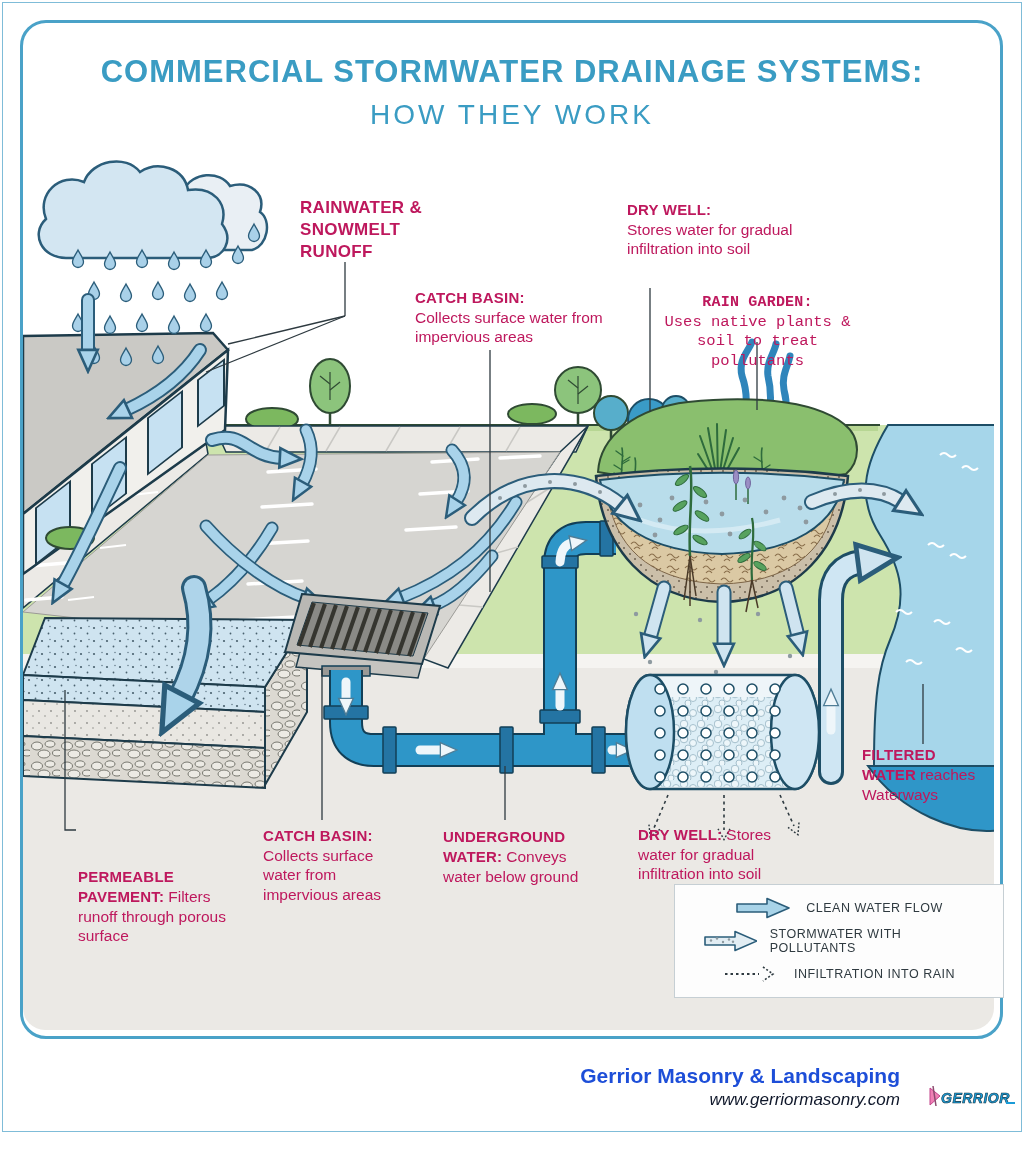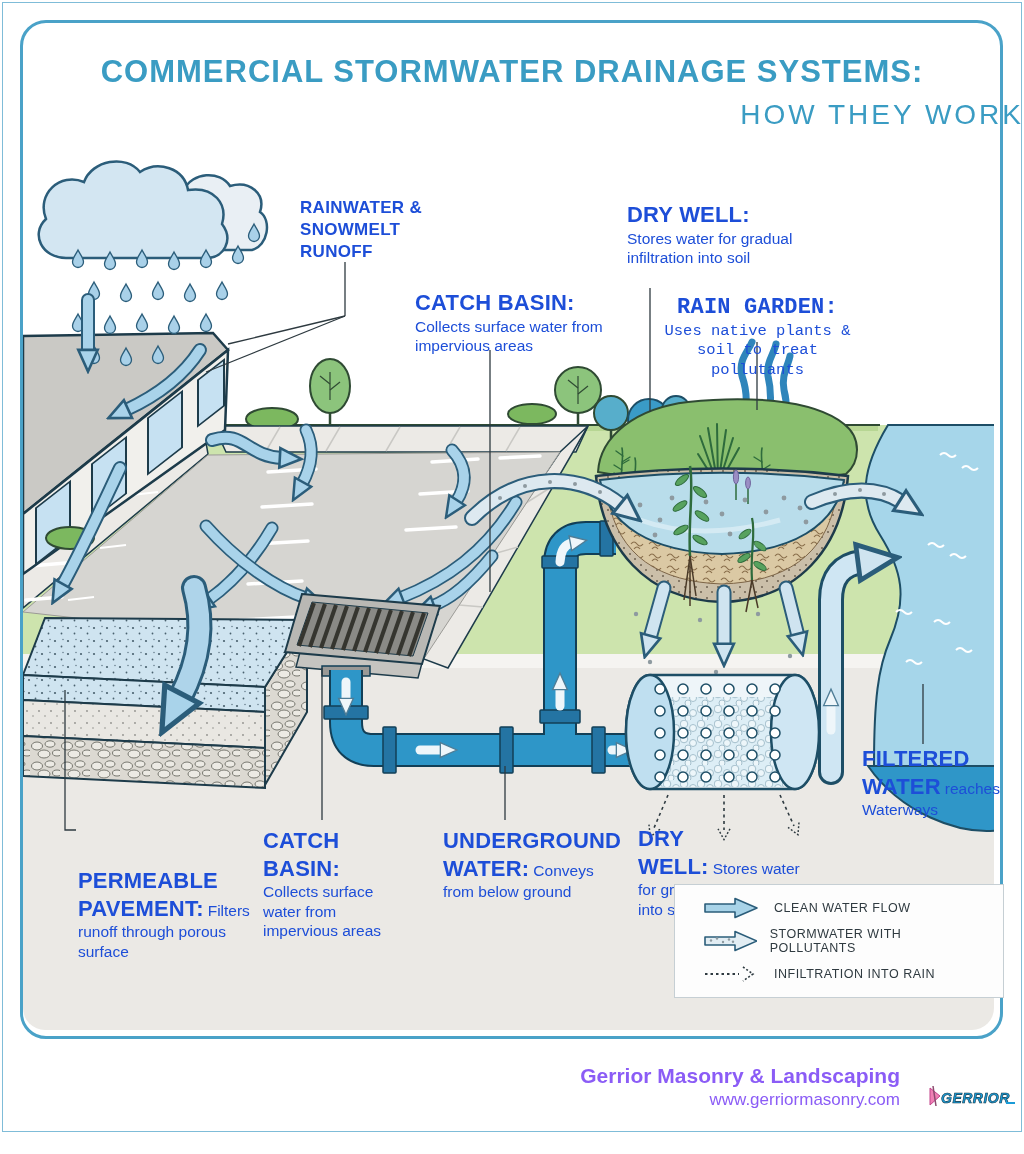--- a/index.html
+++ b/index.html
@@ -6,37 +6,37 @@
   #page{position:relative;width:1024px;height:1134px;background:#ffffff;overflow:hidden;
         font-family:"Liberation Sans",sans-serif;}
   #outer-line{position:absolute;left:2px;top:2px;right:2px;bottom:2px;border:1px solid #7fbcd8;}
   #frame{position:absolute;left:20px;top:20px;width:977px;height:1013px;border:3px solid #4aa2c8;
          border-radius:26px;background:#fff;}
   #clip{position:absolute;left:23px;top:23px;width:971px;height:1007px;border-radius:22px;overflow:hidden;}
   #scene{position:absolute;left:-23px;top:-23px;}
   
   #title{position:absolute;left:0;top:54px;width:1024px;text-align:center;color:#3a9cc3;}
   #title .t1{font-size:31px;font-weight:bold;letter-spacing:1px;}
-  #title .t2{font-size:28px;font-weight:normal;letter-spacing:3px;margin-top:9px;text-align:right;}
+  #title .t2{font-size:28px;font-weight:normal;letter-spacing:3px;margin-top:9px;}
   
-  .label{position:absolute;font-size:15.5px;line-height:1.26;color:#1d4ed8;}
-  .label .term{font-weight:bold;font-size:22px;letter-spacing:.2px;margin-right:4px;}
+  .label{position:absolute;font-size:15.5px;line-height:1.26;color:#be185d;}
+  .label .term{font-weight:bold;font-size:15px;letter-spacing:.2px;margin-right:4px;}
   .label .term.blk{display:block;margin-right:0;}
   .label.big{font-weight:bold;font-size:17px;line-height:1.3;letter-spacing:.3px;}
   .label.ctr{text-align:center;font-family:Liberation Mono, monospace;}
   
   #legend{position:absolute;left:674px;top:884px;width:330px;height:114px;box-sizing:border-box;
           background:#fdfdfd;border:1.5px solid #c6cfd4;display:flex;flex-direction:column;
-          justify-content:space-around;padding:8px 28px;}
+          justify-content:space-around;padding:8px 28px;align-items:center;}
   .lrow{display:flex;align-items:center;gap:13px;}
   .lrow span{font-size:12.5px;letter-spacing:.5px;color:#2f3a40;}
   
   #footer-text{position:absolute;left:500px;top:1064px;width:400px;text-align:right;}
-  #footer-text .co{font-size:21px;font-weight:bold;color:#8b5cf6;}
-  #footer-text .url{font-size:17px;color:#8b5cf6;margin-top:2px;}
+  #footer-text .co{font-size:21px;font-weight:bold;color:#1d4ed8;}
+  #footer-text .url{font-size:17px;color:#0f172a;margin-top:2px;font-style:italic;}
   #logo{position:absolute;left:924px;top:1080px;}
   
   .aO{fill:none;stroke:#2b5d7a;stroke-linecap:round;}
   .aF{fill:none;stroke-linecap:round;}
   .cl{stroke:#2e3a40;stroke-width:1.3;fill:none;}
 </style>
 </head>
 <body>
 
 <div id="page">
@@ -502,21 +502,21 @@
   <div class="label ctr" style="left:655px;top:294px;width:205px;">
     <span class="term blk">RAIN GARDEN:</span><span>Uses native plants &amp; soil to treat pollutants</span>
   </div>
   <div class="label" style="left:78px;top:827px;width:168px;margin-top:40px;">
     <span class="term">PERMEABLE PAVEMENT:</span><span>Filters runoff through porous surface</span>
   </div>
   <div class="label" style="left:263px;top:827px;width:152px;">
     <span class="term blk">CATCH BASIN:</span><span>Collects surface water from impervious areas</span>
   </div>
   <div class="label" style="left:443px;top:827px;width:142px;">
-    <span class="term">UNDERGROUND WATER:</span><span>Conveys from below ground</span>
+    <span class="term">UNDERGROUND WATER:</span><span>Conveys water below ground</span>
   </div>
   <div class="label" style="left:638px;top:825px;width:168px;">
     <span class="term">DRY WELL:</span><span>Stores water for gradual infiltration into soil</span>
   </div>
   <div class="label" style="left:862px;top:745px;width:118px;">
     <span class="term">FILTERED WATER</span><span>reaches Waterways</span>
   </div>
 
   <div id="legend">
     <div class="lrow">

